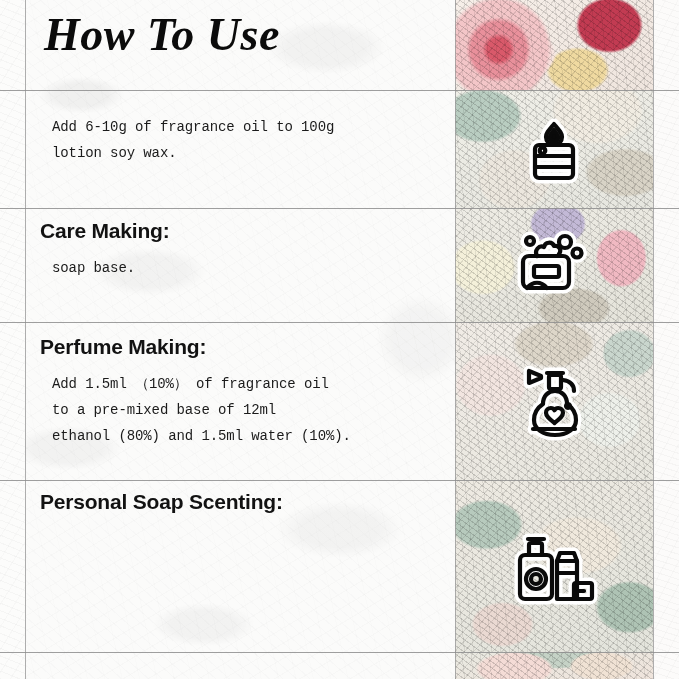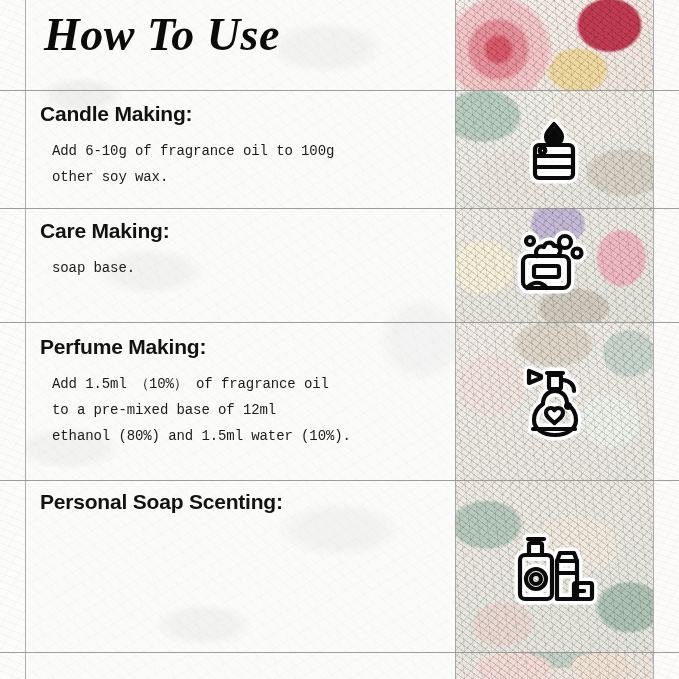--- a/index.html
+++ b/index.html
@@ -314,24 +314,23 @@
 
   <div class="hrule" style="top:90px;"></div>
   <div class="hrule" style="top:208px;"></div>
   <div class="hrule" style="top:322px;"></div>
   <div class="hrule" style="top:480px;"></div>
   <div class="hrule" style="top:652px;"></div>
 
   <div class="title">How To Use</div>
 
   <div class="section" style="top:102px;">
-    <p class="sec-head">Candle Making:</p>
     <p class="sec-body">
       <span>Add 6-10g of fragrance oil to 100g</span>
-      <span>other soy wax.</span>
+      <span>lotion soy wax.</span>
     </p>
   </div>
 
   <div class="section" style="top:219px;">
     <p class="sec-head">Care Making:</p>
     <p class="sec-body">
       <span>soap base.</span>
     </p>
   </div>
 

